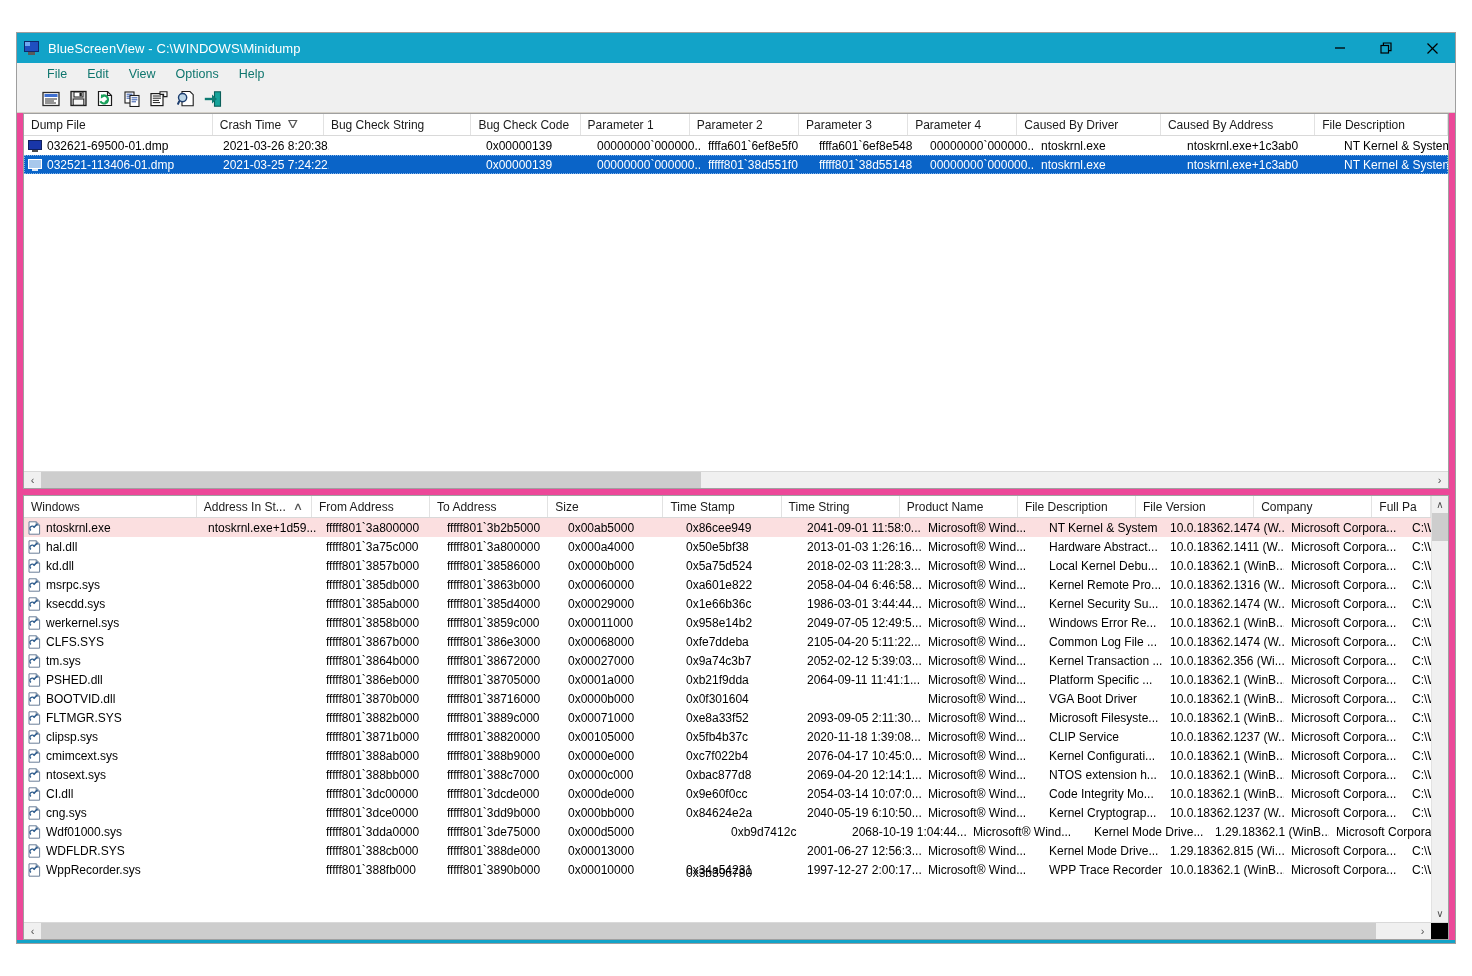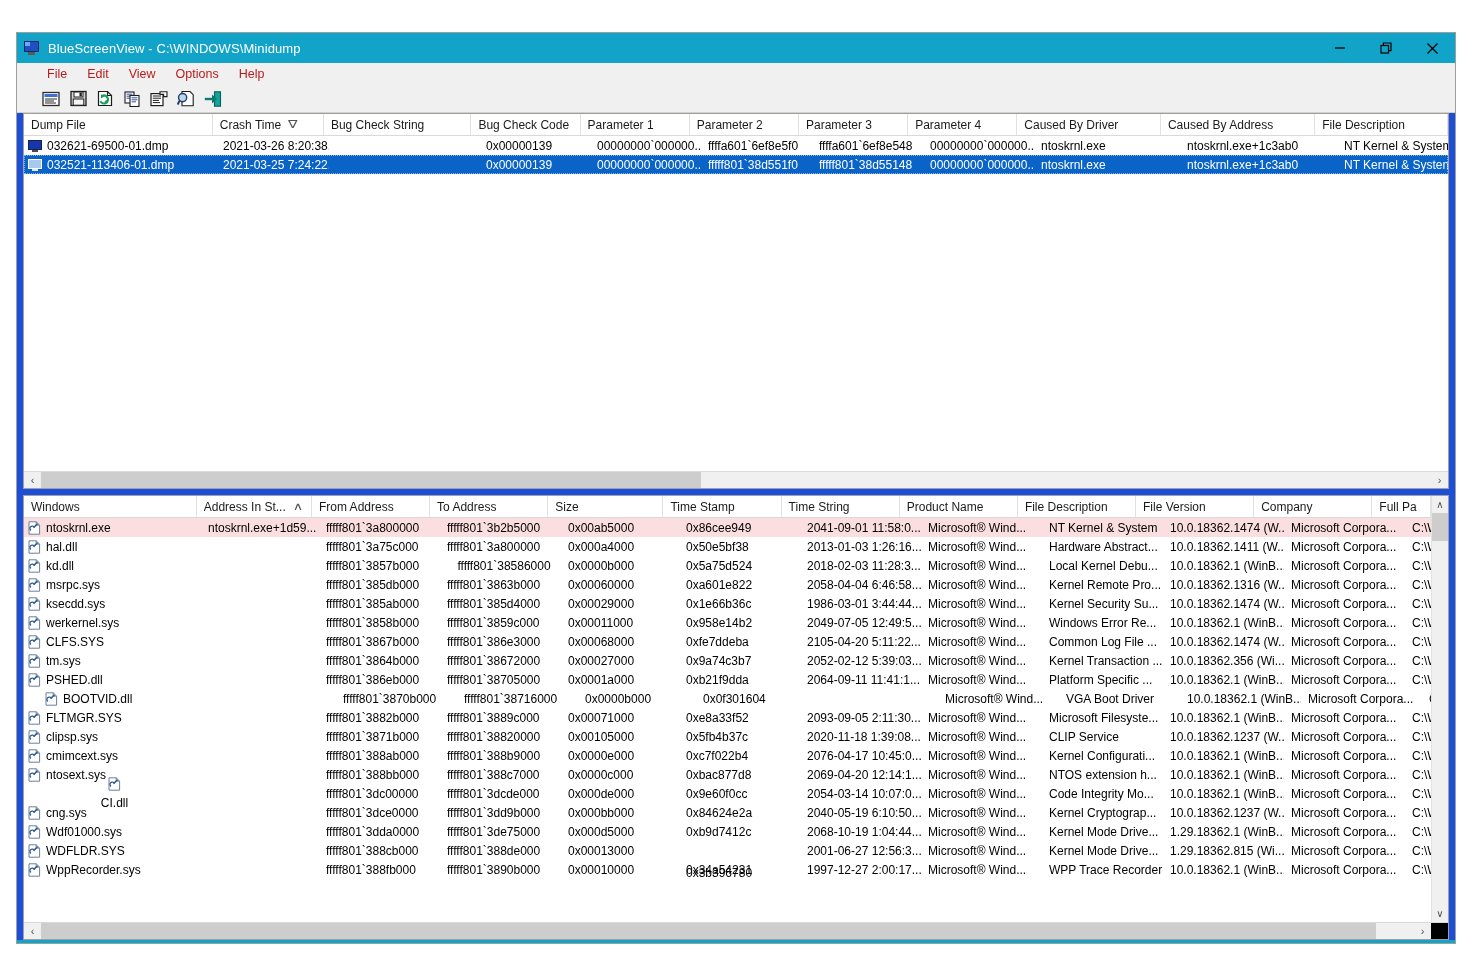--- a/index.html
+++ b/index.html
@@ -75,21 +75,21 @@
   .menubar {
     height: 22px;
     background: #f0f0f0;
     display: flex;
     align-items: center;
     padding-left: 20px;
     flex: 0 0 auto;
   }
   .menu-item {
     font-size: 12.5px;
-    color: #b91c1c;
+    color: #0f766e;
     padding: 2px 10px;
     white-space: nowrap;
     text-align: center;
   }
 
   
   .toolbar {
     height: 28px;
     background: #f0f0f0;
     display: flex;
@@ -103,21 +103,21 @@
     width: 24px; height: 22px;
     display: flex; align-items: center; justify-content: center;
   }
   .tb-btn svg { display: block; }
 
   
   .panes {
     flex: 1 1 auto;
     display: flex;
     flex-direction: column;
-    background: #1d4ed8;
+    background: #ec4899;
     padding: 0 6px;
     min-height: 0;
   }
   .pane {
     background: #ffffff;
     border: 1px solid #a0a0a0;
     display: flex;
     flex-direction: column;
     min-height: 0;
     position: relative;
@@ -658,21 +658,21 @@
                       <line x1="5.6" y1="6.6" x2="9.6" y2="2.8" stroke="#2f5d8e" stroke-width="1.5"></line>
                     </svg></span>
                   <span>kd.dll</span>
                 </div>
                 <div class="lv-td" style="width: 118px;">
                   <span></span>
                 </div>
                 <div class="lv-td" style="width: 121px;">
                   <span>fffff801`3857b000</span>
                 </div>
-                <div class="lv-td" style="width: 121px; justify-content: center;">
+                <div class="lv-td" style="width: 121px;">
                   <span>fffff801`38586000</span>
                 </div>
                 <div class="lv-td" style="width: 118px;">
                   <span>0x0000b000</span>
                 </div>
                 <div class="lv-td" style="width: 121px;">
                   <span>0x5a75d524</span>
                 </div>
                 <div class="lv-td" style="width: 121px;">
                   <span>2018-02-03 11:28:3...</span>
@@ -951,21 +951,21 @@
                   <span>10.0.18362.1 (WinB...</span>
                 </div>
                 <div class="lv-td" style="width: 121px;">
                   <span>Microsoft Corpora...</span>
                 </div>
                 <div class="lv-td" style="width: 60px;">
                   <span>C:\WIN</span>
                 </div>
               </div>
               <div class="lv-row">
-                <div class="lv-td first" style="width: 177px; margin-left: 17px;">
+                <div class="lv-td first" style="width: 177px;">
                   <span class="fileicon"><svg width="13" height="14" viewBox="0 0 13 14">
                       <path d="M1 0.8 h7.2 l3.4 3.3 v9.1 h-10.6 z" fill="#ffffff" stroke="#6a7f99" stroke-width="1"></path>
                       <path d="M8.2 0.8 v3.3 h3.4" fill="none" stroke="#6a7f99" stroke-width="1"></path>
                       <path d="M3 9.4 a2.3 2.3 0 1 1 3.3 -2.9" fill="none" stroke="#2f5d8e" stroke-width="1.3"></path>
                       <line x1="5.6" y1="6.6" x2="9.6" y2="2.8" stroke="#2f5d8e" stroke-width="1.5"></line>
                     </svg></span>
                   <span>BOOTVID.dll</span>
                 </div>
                 <div class="lv-td" style="width: 118px;">
                   <span></span>
@@ -1171,21 +1171,21 @@
                   <span>10.0.18362.1 (WinB...</span>
                 </div>
                 <div class="lv-td" style="width: 121px;">
                   <span>Microsoft Corpora...</span>
                 </div>
                 <div class="lv-td" style="width: 60px;">
                   <span>C:\WIN</span>
                 </div>
               </div>
               <div class="lv-row">
-                <div class="lv-td first" style="width: 177px; flex-direction: column;">
+                <div class="lv-td first" style="width: 177px;">
                   <span class="fileicon"><svg width="13" height="14" viewBox="0 0 13 14">
                       <path d="M1 0.8 h7.2 l3.4 3.3 v9.1 h-10.6 z" fill="#ffffff" stroke="#6a7f99" stroke-width="1"></path>
                       <path d="M8.2 0.8 v3.3 h3.4" fill="none" stroke="#6a7f99" stroke-width="1"></path>
                       <path d="M3 9.4 a2.3 2.3 0 1 1 3.3 -2.9" fill="none" stroke="#2f5d8e" stroke-width="1.3"></path>
                       <line x1="5.6" y1="6.6" x2="9.6" y2="2.8" stroke="#2f5d8e" stroke-width="1.5"></line>
                     </svg></span>
                   <span>CI.dll</span>
                 </div>
                 <div class="lv-td" style="width: 118px;">
                   <span></span>
@@ -1280,21 +1280,21 @@
                 </div>
                 <div class="lv-td" style="width: 121px;">
                   <span>fffff801`3dda0000</span>
                 </div>
                 <div class="lv-td" style="width: 121px;">
                   <span>fffff801`3de75000</span>
                 </div>
                 <div class="lv-td" style="width: 118px;">
                   <span>0x000d5000</span>
                 </div>
-                <div class="lv-td" style="width: 121px;">
+                <div class="lv-td" style="width: 121px; margin-left: 45px;">
                   <span>0xb9d7412c</span>
                 </div>
                 <div class="lv-td" style="width: 121px;">
                   <span>2068-10-19 1:04:44...</span>
                 </div>
                 <div class="lv-td" style="width: 121px;">
                   <span>Microsoft® Wind...</span>
                 </div>
                 <div class="lv-td" style="width: 121px;">
                   <span>Kernel Mode Drive...</span>

